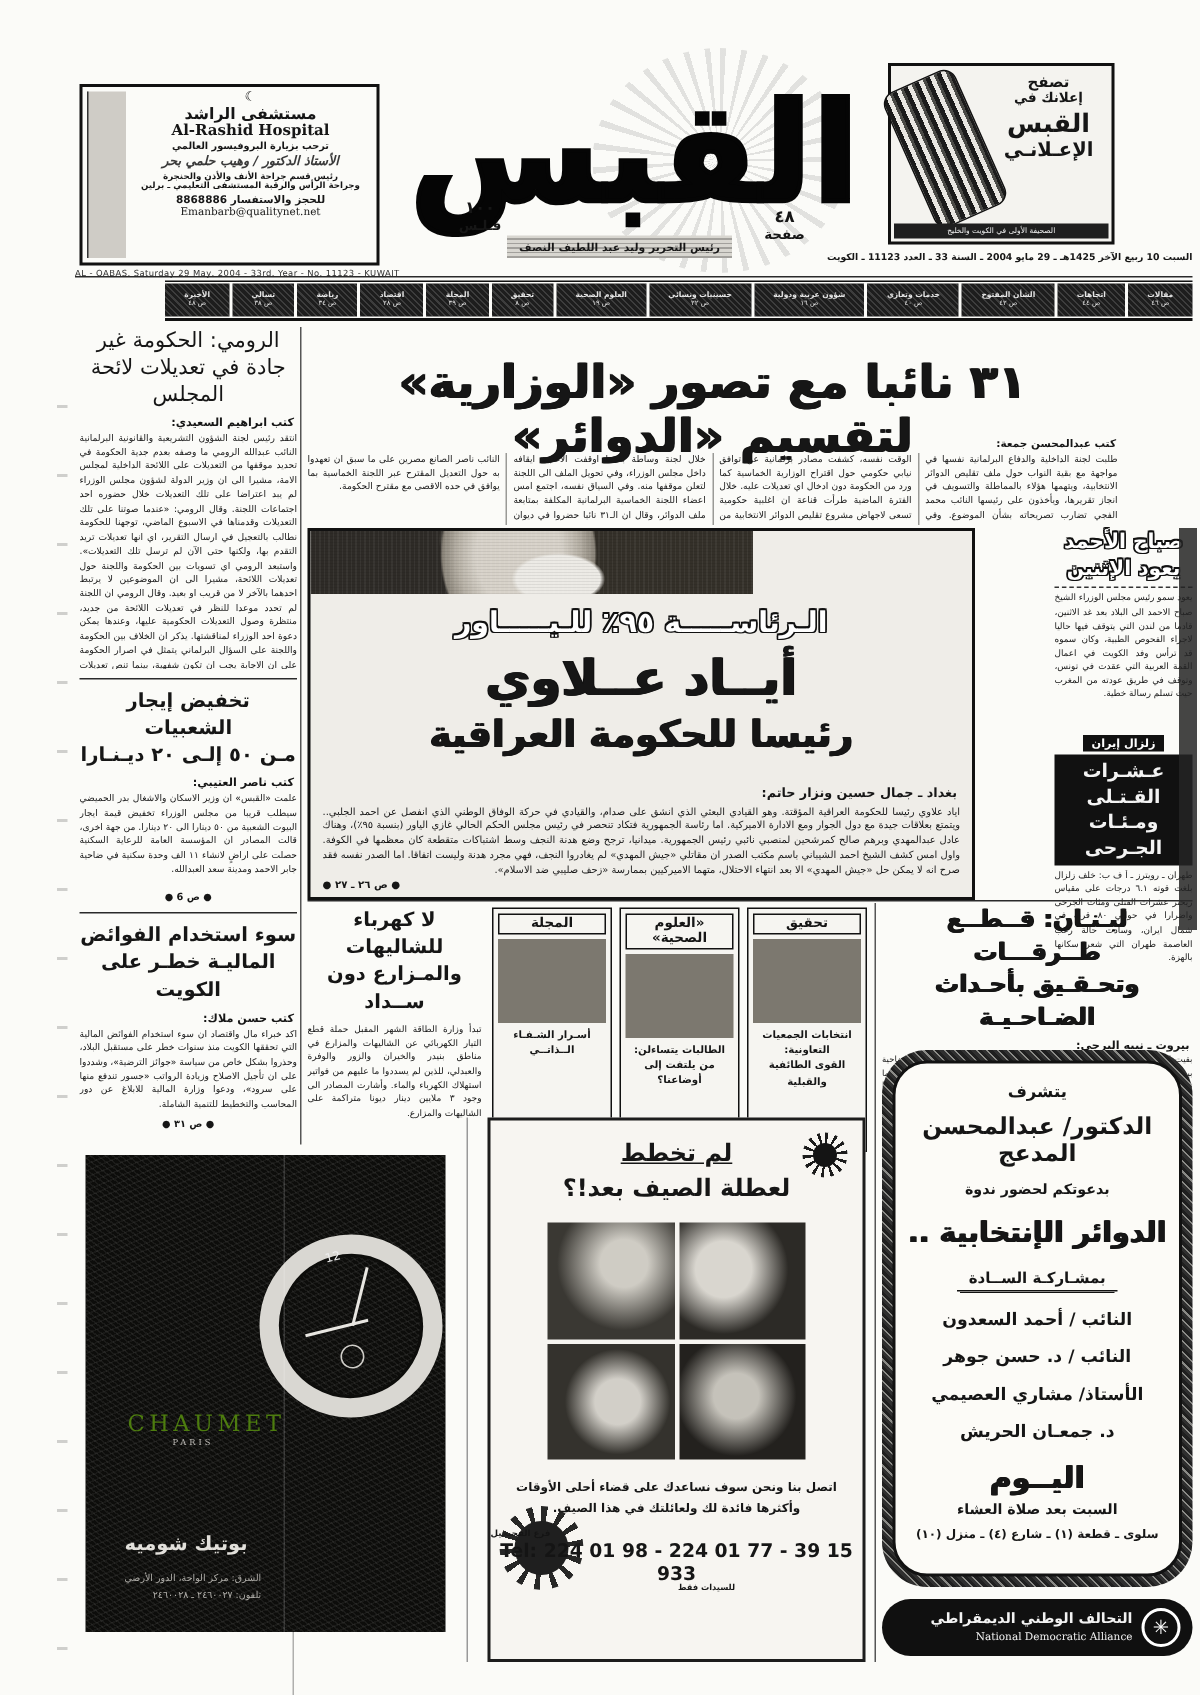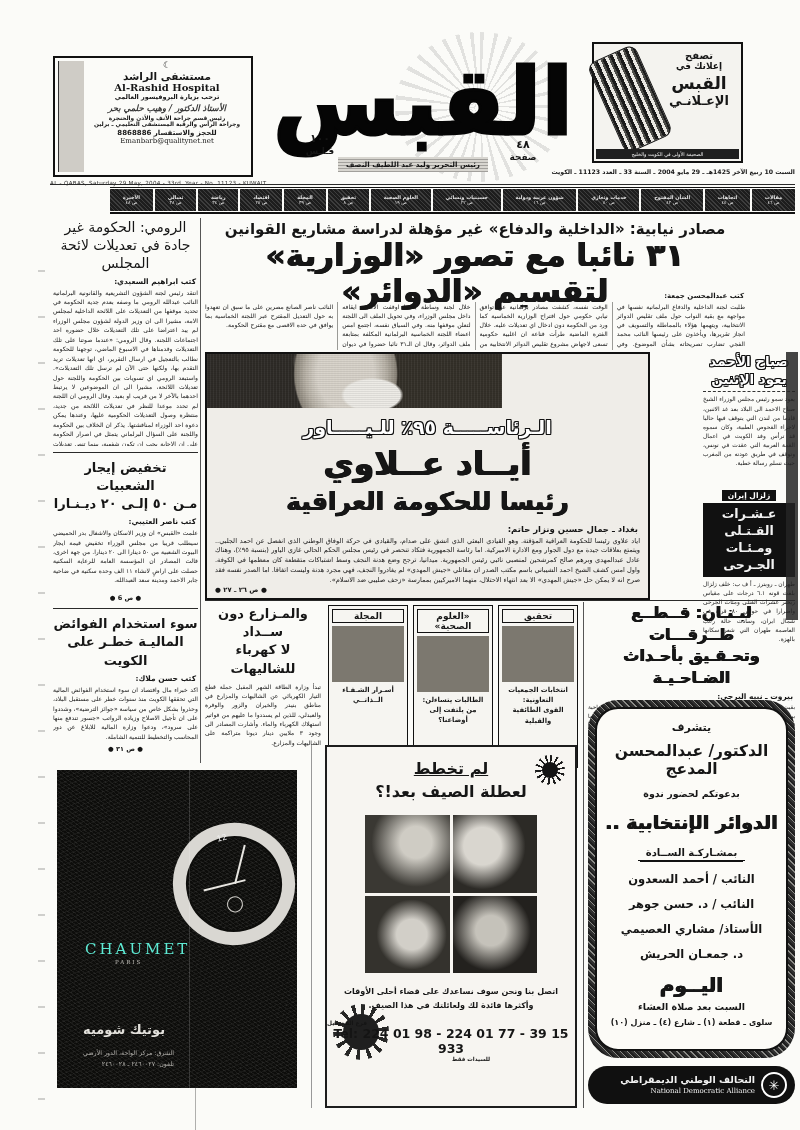--- a/index.html
+++ b/index.html
@@ -98,21 +98,21 @@
   .aphoto .ph-noise { position:absolute; inset:0;
       background-image:repeating-linear-gradient(0deg, rgba(0,0,0,.07) 0 1px, transparent 1px 2px),
                        repeating-linear-gradient(90deg, rgba(255,255,255,.05) 0 1px, transparent 1px 3px); }
   .atxt { flex:1; direction:rtl; padding:8px 8px 4px; display:flex; flex-direction:column; }
   .aover { font-size:19px; font-weight:bold; text-align:center; letter-spacing:1px; color:#fff;
            text-shadow:1px 0 #111,-1px 0 #111,0 1px #111,0 -1px #111,1px 1px #111,-1px -1px #111,1px -1px #111,-1px 1px #111; }
   .ah1 { font-size:33px; font-weight:bold; text-align:center; margin-top:6px; letter-spacing:-1px;
          text-shadow:.7px 0 #111,-.7px 0 #111; }
   .ah2 { font-size:25px; font-weight:bold; text-align:center; margin-top:4px; letter-spacing:-1px;
          text-shadow:.6px 0 #111,-.6px 0 #111; }
-  .aby { font-size:8.5px; font-weight:bold; margin:8px 2px 3px; }
+  .aby { font-size:8.5px; font-weight:bold; margin:20px 2px 3px; }
   .abody { font-size:6.6px; line-height:1.5; flex:1; overflow:hidden; }
   .apage { font-size:6.8px; font-weight:bold; text-align:left; }
 
   
   .rcol { left:703px; top:352px; width:92px; }
   .rhead { font-size:13.5px; font-weight:bold; text-align:center; line-height:1.35; color:#fff;
            text-shadow:1px 0 #111,-1px 0 #111,0 1px #111,0 -1px #111,1px 1px #111,-1px -1px #111,1px -1px #111,-1px 1px #111;
            border-bottom:1px dashed #333; padding-bottom:3px; }
   .rbody { font-size:5.9px; line-height:1.55; margin-top:3px; }
   .iranbadge { display:inline-block; background:#111; color:#fff; font-size:7.5px; font-weight:bold;
@@ -144,21 +144,21 @@
   .chaumet .cnoise { position:absolute; inset:0;
       background-image:repeating-linear-gradient(37deg, rgba(255,255,255,.06) 0 1px, transparent 1px 3px),
                        repeating-linear-gradient(-23deg, rgba(255,255,255,.05) 0 1px, transparent 1px 4px); }
   .watch { position:absolute; left:116px; top:53px; width:122px; height:122px; border-radius:50%;
            border:13px solid #d9d7d2; transform:rotate(-14deg);
            box-shadow:inset 0 0 0 2px #0d0d0b; }
   .watch .hand1 { position:absolute; left:50%; top:8%; width:2px; height:42%; background:#e8e6e1; transform:rotate(28deg); transform-origin:bottom; }
   .watch .hand2 { position:absolute; left:18%; top:48%; width:44%; height:2px; background:#e8e6e1; }
   .watch .sub { position:absolute; left:38%; top:62%; width:16px; height:16px; border:1px solid #cfcdc8; border-radius:50%; }
   .watch .t12 { position:absolute; left:44%; top:-4px; color:#eee; font-size:8px; }
-  .cbrand { position:absolute; left:28px; top:170px; color:#5eead4; font-family:"DejaVu Serif", serif;
+  .cbrand { position:absolute; left:28px; top:170px; color:#4d7c0f; font-family:"DejaVu Serif", serif;
             font-size:15px; letter-spacing:3px; }
   .cbrandsub { position:absolute; left:58px; top:189px; color:#bdbbb6; font-family:"DejaVu Serif", serif;
             font-size:5.5px; letter-spacing:2px; }
   .cboutique { position:absolute; left:26px; top:252px; color:#e2e0db; font-size:13px; font-weight:bold; }
   .caddr { position:absolute; left:26px; top:278px; color:#b3b1ac; font-size:6.3px; line-height:1.7; }
   .cfold { position:absolute; left:132px; top:0; width:1px; height:100%; background:rgba(255,255,255,.16); }
 
   
   .summer { left:325px; top:745px; width:252px; height:363px; border:2px solid #1d1d1d; background:#f7f5f1; overflow:hidden; }
   .flower { position:absolute; width:30px; height:30px; border-radius:50%;
@@ -303,21 +303,20 @@
     <div class="tab">
         <span class="tl">تسالي</span>
         <span class="tp">ص ٣٨</span>
       </div>
     <div class="tab">
         <span class="tl">الأخيرة</span>
         <span class="tp">ص ٤٨</span>
       </div>
   </div>
 
-  <div class="abs kicker">مصادر نيابية: «الداخلية والدفاع» غير مؤهلة لدراسة مشاريع القوانين</div>
   <div class="abs mainhead">٣١ نائبا مع تصور «الوزارية» لتقسيم «الدوائر»</div>
   <div class="abs leadby">كتب عبدالمحسن جمعة:</div>
   <div class="abs leadbody just clip">طلبت لجنة الداخلية والدفاع البرلمانية نفسها في مواجهة مع بقية النواب حول ملف تقليص الدوائر الانتخابية، ويتهمها هؤلاء بالمماطلة والتسويف في انجاز تقريرها، ويأخذون على رئيسها النائب محمد الفجي تضارب تصريحاته بشأن الموضوع. وفي الوقت نفسه، كشفت مصادر برلمانية عن توافق نيابي حكومي حول اقتراح الوزارية الخماسية كما ورد من الحكومة دون ادخال اي تعديلات عليه. خلال الفترة الماضية طرأت قناعة ان اغلبية حكومية تسعى لاجهاض مشروع تقليص الدوائر الانتخابية من خلال لجنة وساطة بعدما اوقفت الاغلبية ايقافه داخل مجلس الوزراء، وفي تحويل الملف الى اللجنة لتعلن موقفها منه. وفي السياق نفسه، اجتمع امس اعضاء اللجنة الخماسية البرلمانية المكلفة بمتابعة ملف الدوائر، وقال ان الـ٣١ نائبا حضروا في ديوان النائب ناصر الصانع مصرين على ما سبق ان تعهدوا به حول التعديل المقترح عبر اللجنة الخماسية بما يوافق في حده الاقصى مع مقترح الحكومة.</div>
 
   <div class="abs lcol">
     <div class="lhead">الرومي: الحكومة غير جادة في تعديلات لائحة المجلس</div>
     <div class="lby">كتب ابراهيم السعيدي:</div>
     <div class="lbody just clip" style="height:158px;">انتقد رئيس لجنة الشؤون التشريعية والقانونية البرلمانية النائب عبدالله الرومي ما وصفه بعدم جدية الحكومة في تحديد موقفها من التعديلات على اللائحة الداخلية لمجلس الامة، مشيرا الى ان وزير الدولة لشؤون مجلس الوزراء لم يبد اعتراضا على تلك التعديلات خلال حضوره احد اجتماعات اللجنة. وقال الرومي: «عندما صوتنا على تلك التعديلات وقدمناها في الاسبوع الماضي، توجهنا للحكومة نطالب بالتعجيل في ارسال التقرير، اي انها تعديلات تريد التقدم بها، ولكنها حتى الآن لم ترسل تلك التعديلات». واستبعد الرومي اي تسويات بين الحكومة واللجنة حول تعديلات اللائحة، مشيرا الى ان الموضوعين لا يرتبط احدهما بالآخر لا من قريب او بعيد. وقال الرومي ان اللجنة لم تحدد موعدا للنظر في تعديلات اللائحة من جديد، منتظرة وصول التعديلات الحكومية عليها، وعندها يمكن دعوة احد الوزراء لمناقشتها. يذكر ان الخلاف بين الحكومة واللجنة على السؤال البرلماني يتمثل في اصرار الحكومة على ان الاجابة يجب ان تكون شفهية، بينما تنص تعديلات اللائحة على زيادة المهلة الى اربعة اسابيع للاجابة كتابيا عن السؤال البرلماني.</div>
     <div class="ldiv"></div>
     <div class="lhead2">تخفيض إيجار الشعبيات</div>
@@ -363,22 +362,22 @@
 
   <div class="abs lebanon">
     <div class="lebhead">لبـنـان: قــطــع طــرقـــات</div>
     <div class="lebhead">وتحـقـيق بأحـداث الضـاحـيـة</div>
     <div class="lebby">بيروت ـ نبيه البرجي:</div>
     <div class="lebbody just">بقيت اجواء التوتر واشعال الاطارات في حي السلم، وانسحب الجيش من احياء ضاحية بيروت الجنوبية، ولم ينعقد مجلس الوزراء اللبناني امس بسبب حصول خلافات حادة، بينما تحدث كل من حزب الله ووليد جنبلاط عن سرقات وفضائح على حساب الشعب. اما الرئيس اميل لحود فقد زار الجرحى، ووعد بتحقيق جدي في ما حصل الخميس خلال الصدامات مع المتظاهرين.</div>
     <div class="pref">● ص ٢٣ ●</div>
   </div>
 
   <div class="abs elec">
+    <div class="ehead">لا كهرباء للشاليهات</div>
     <div class="ehead">والمـزارع دون ســداد</div>
-    <div class="ehead">لا كهرباء للشاليهات</div>
     <div class="ebody just clip" style="height:108px;">تبدأ وزارة الطاقة الشهر المقبل حملة قطع التيار الكهربائي عن الشاليهات والمزارع في مناطق بنيدر والخيران والزور والوفرة والعبدلي، للذين لم يسددوا ما عليهم من فواتير استهلاك الكهرباء والماء. وأشارت المصادر الى وجود ٣ ملايين دينار ديونا متراكمة على الشاليهات والمزارع.</div>
     <div class="pref">● ص ١١ ●</div>
   </div>
 
   <div class="abs pbox" style="left:328px;">
     <div class="ptitle">المجلة</div>
     <div class="pphoto noise"></div>
     <div class="pcap"><span>أسـرار الشـفـاء</span><br><span>الــذاتــي</span></div>
     <div class="ppage">● ص ٣٩ ●</div>
   </div>

